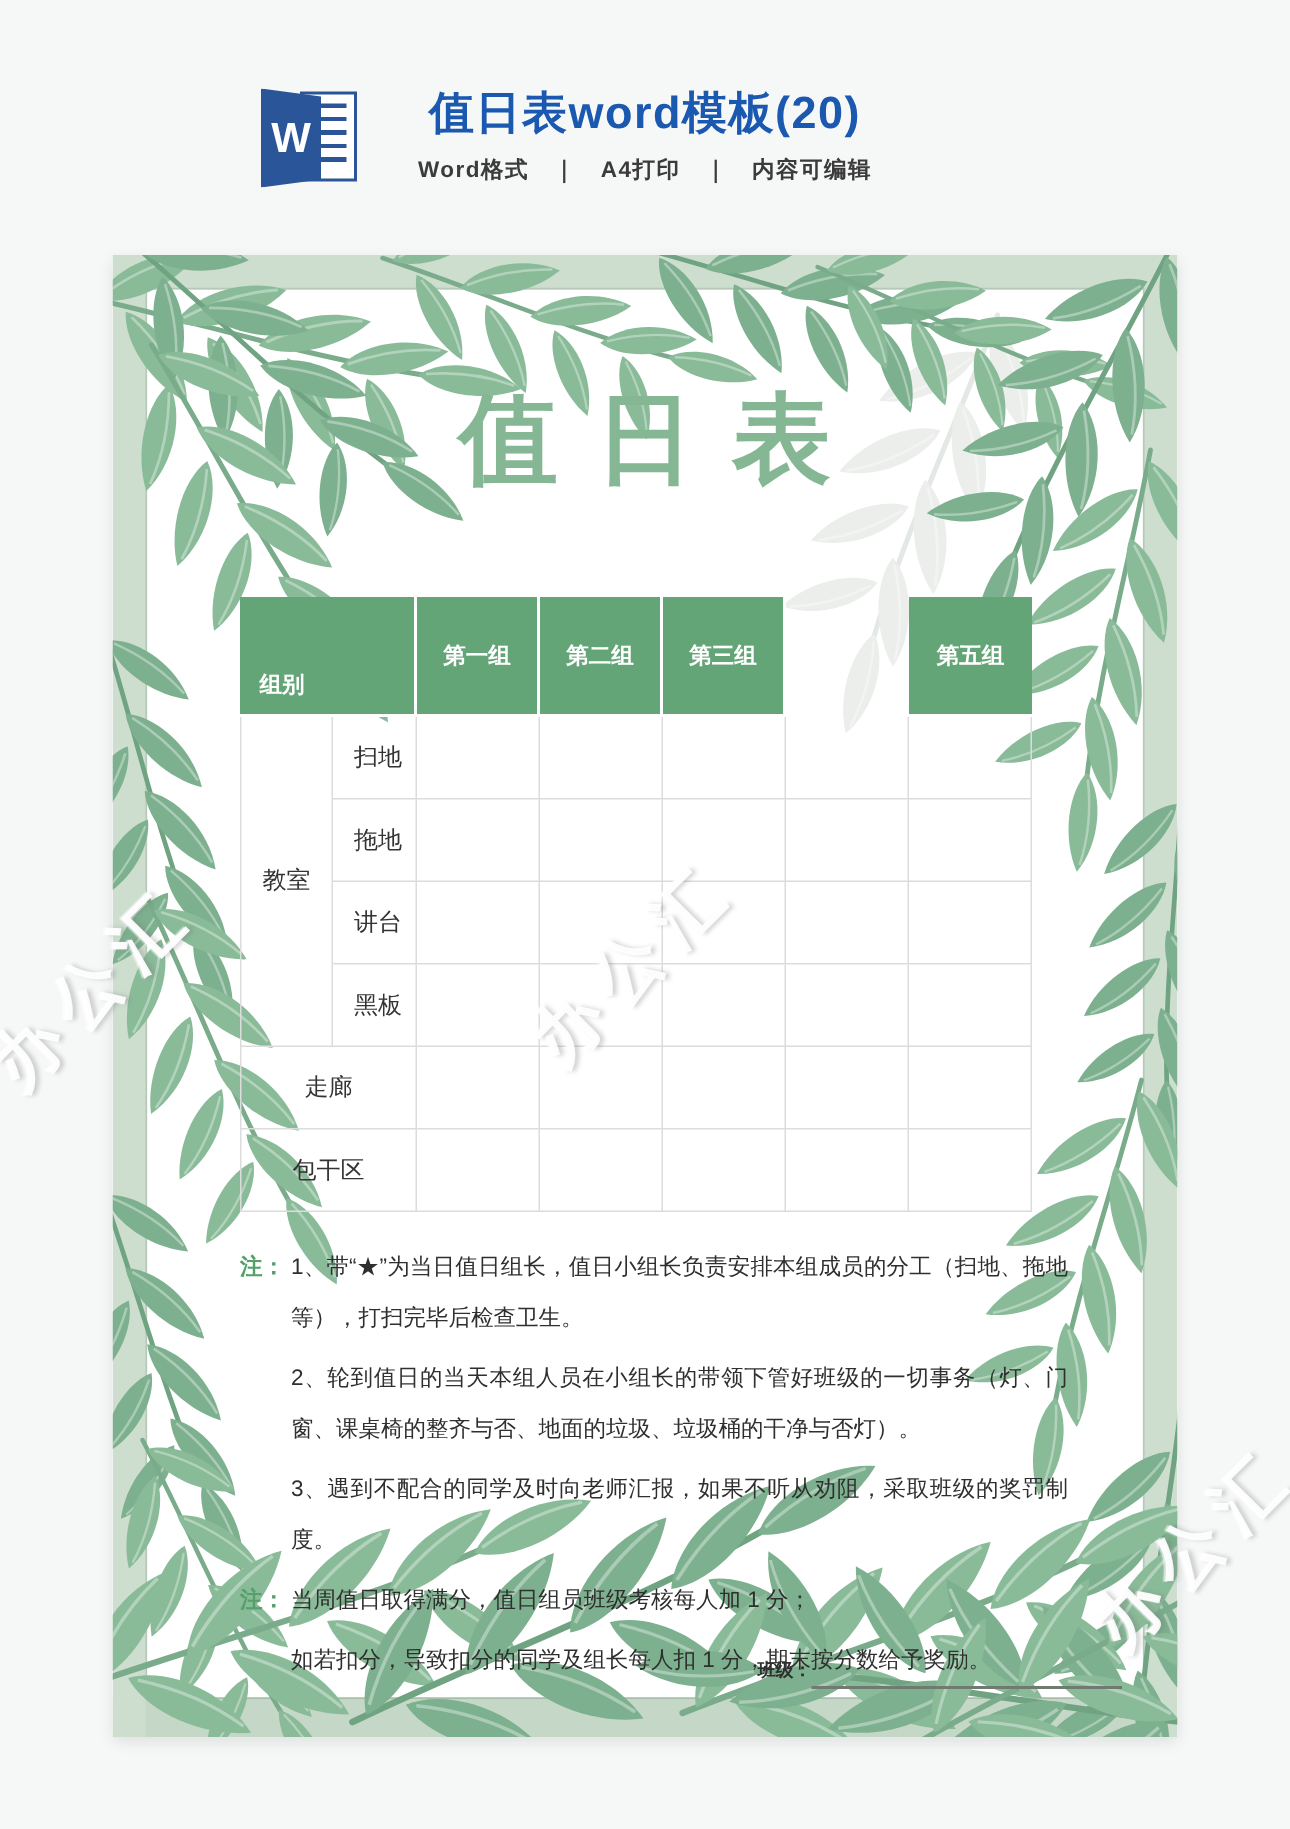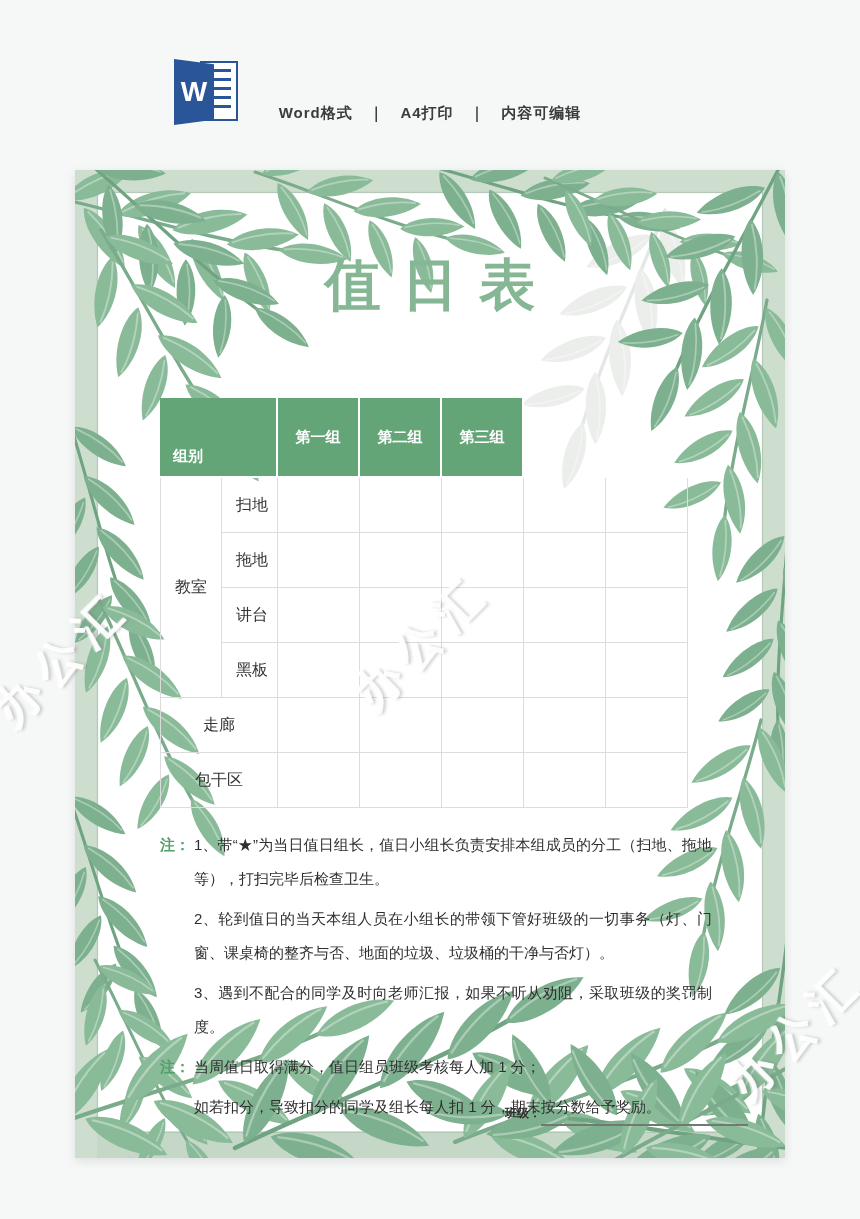--- a/index.html
+++ b/index.html
@@ -25,21 +25,21 @@
     display:flex; align-items:center; justify-content:center;
     color:#fff; font-weight:bold; font-size:28px; }
 
   
   .page { position:absolute; left:75px; top:170px; width:710px; height:988px; background:#fff;
     box-shadow:0 3px 10px rgba(0,0,0,0.10); overflow:hidden; }
   .leafsvg { position:absolute; left:0; top:0; width:710px; height:988px; z-index:1; pointer-events:none; }
   .page-inner { position:absolute; left:0; top:0; width:710px; height:988px; z-index:2; }
 
   .doc-title { position:absolute; left:0; right:0; top:78px; text-align:center;
-    font-size:56px; font-weight:bold; color:#86b795; letter-spacing:0.38em; text-indent:0.38em; }
+    font-size:66px; font-weight:bold; color:#86b795; letter-spacing:0.38em; text-indent:0.38em; }
 
   
   .tbl { position:absolute; left:85px; top:228px; width:528px;
     display:grid;
     grid-template-columns:62px 56px 82px 82px 82px 82px 82px;
     grid-template-rows:80px 55px 55px 55px 55px 55px 55px; }
   .th { background:#64a577; color:#fff; font-size:15px; font-weight:bold;
     border-right:2px solid #fff; border-bottom:2px solid #fff;
     display:flex; align-items:center; justify-content:center; }
   .th.corner { grid-area:1/1/2/3; align-items:flex-end; justify-content:flex-start;
@@ -77,20 +77,21 @@
 </head>
 <body>
 
 <div class="canvas">
 
   <div class="hdr">
     <div class="word-icon">
       <div class="wi-sheet"></div>
       <div class="wi-front">W</div>
     </div>
+    <div class="hdr-title">值日表word模板(20)</div>
     <div class="hdr-sub">Word格式　｜　A4打印　｜　内容可编辑</div>
   </div>
 
   <div class="page">
 
     <svg class="leafsvg" viewBox="0 0 710 988">
       <defs>
         <g id="leaf">
           <path d="M0 0 C 12 -11, 38 -13, 56 -2 C 38 9, 12 9, 0 0 Z"></path>
           <path d="M4 -1 C 20 -5, 36 -6, 52 -3" fill="none" stroke="#ffffff" stroke-opacity="0.35" stroke-width="1.4"></path>
@@ -143,20 +144,21 @@
     </svg>
 
     <div class="page-inner">
       <div class="doc-title">值日表</div>
 
       <div class="tbl">
         <div class="th corner">组别</div>
         <div class="th" style="grid-area:1/3">第一组</div>
         <div class="th" style="grid-area:1/4">第二组</div>
         <div class="th" style="grid-area:1/5">第三组</div>
+        <div class="th last" style="grid-area:1/7">第五组</div>
 
         <div class="tc bl room">教室</div>
         <div class="tc duty" style="grid-area:2/2">扫地</div>
         <div class="tc duty" style="grid-area:3/2">拖地</div>
         <div class="tc duty" style="grid-area:4/2">讲台</div>
         <div class="tc duty" style="grid-area:5/2">黑板</div>
         <div class="tc bl area" style="grid-area:6/1/7/3">走廊</div>
         <div class="tc bl area" style="grid-area:7/1/8/3">包干区</div>
 
         <div class="tc" style="grid-area:2/3"></div>

